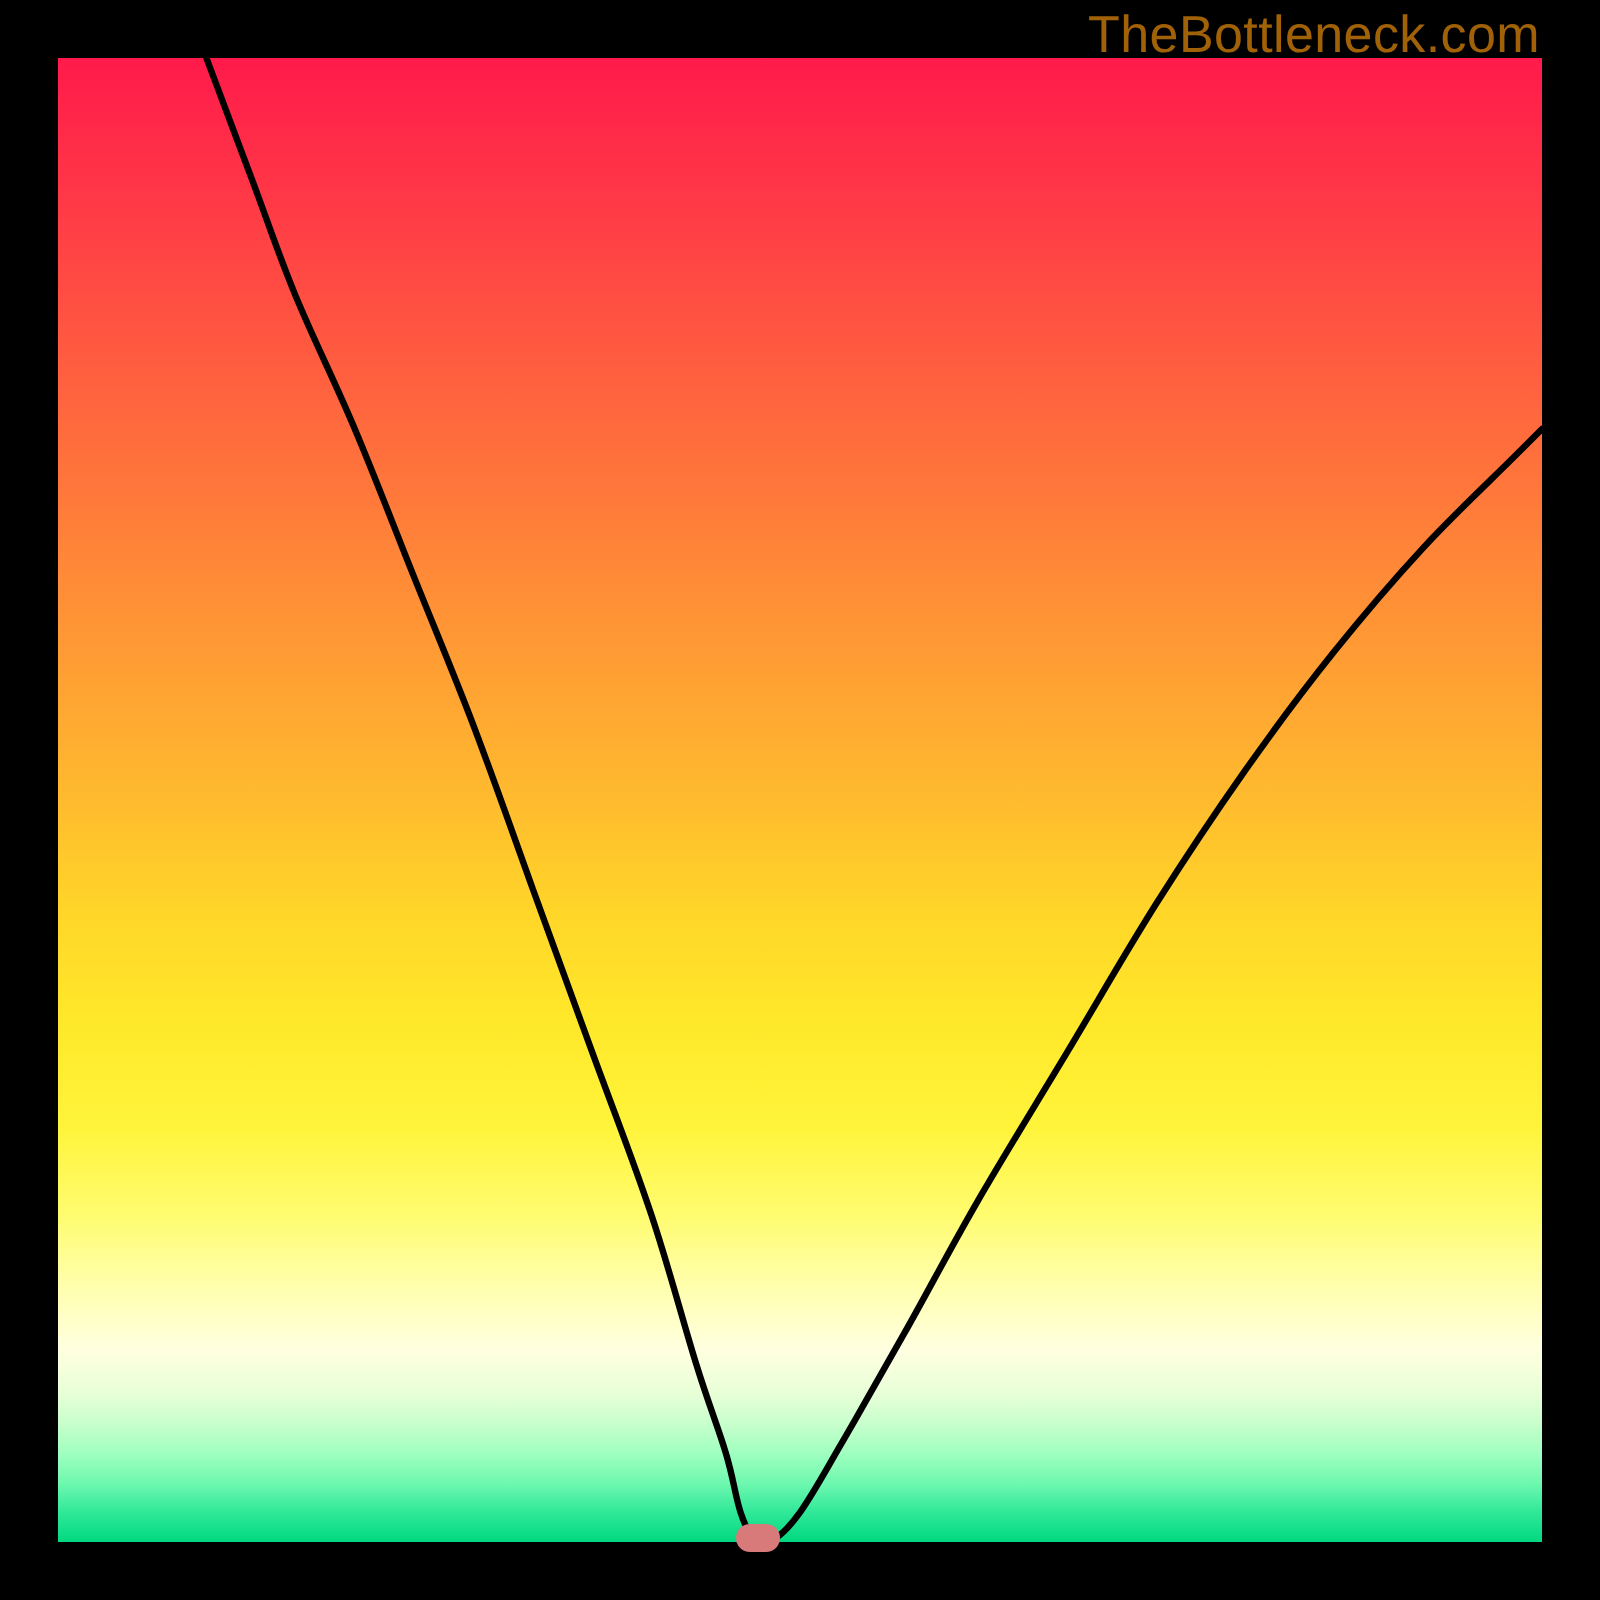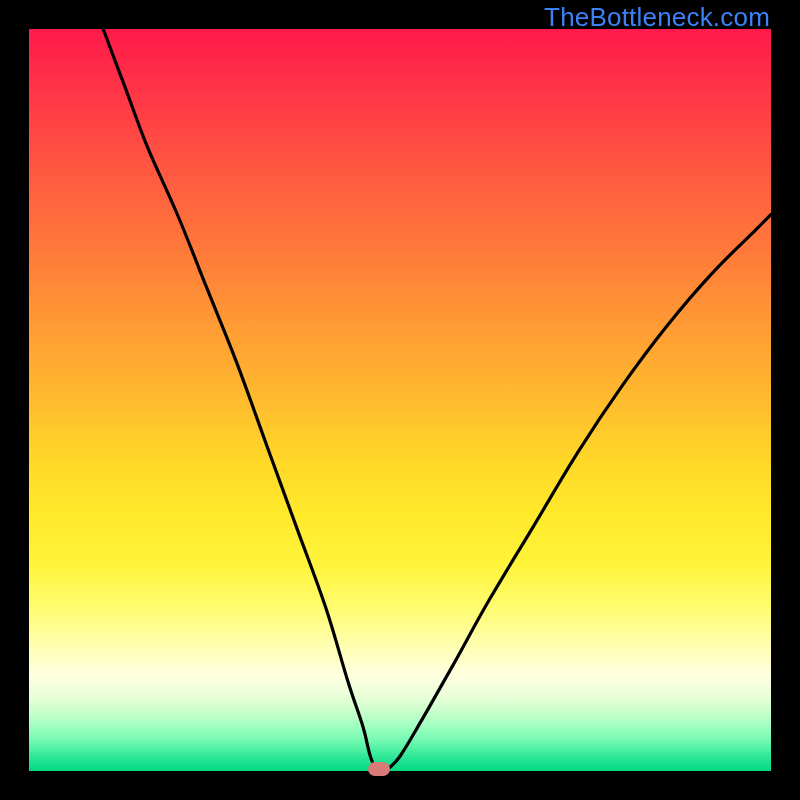--- a/index.html
+++ b/index.html
@@ -44,21 +44,21 @@
       #a0ffc0 94%,
       #70f8b0 96%,
       #30e898 98%,
       #00d880 100%
     );
   }
   .watermark {
     position: absolute;
     top: 2px;
     right: 30px;
-    color: #3b82f6;
+    color: #a16207;
     font-size: 26px;
     font-weight: 500;
     letter-spacing: 0.2px;
   }
   .marker {
     position: absolute;
     width: 22px;
     height: 14px;
     border-radius: 7px;
     background: #d87a7a;

